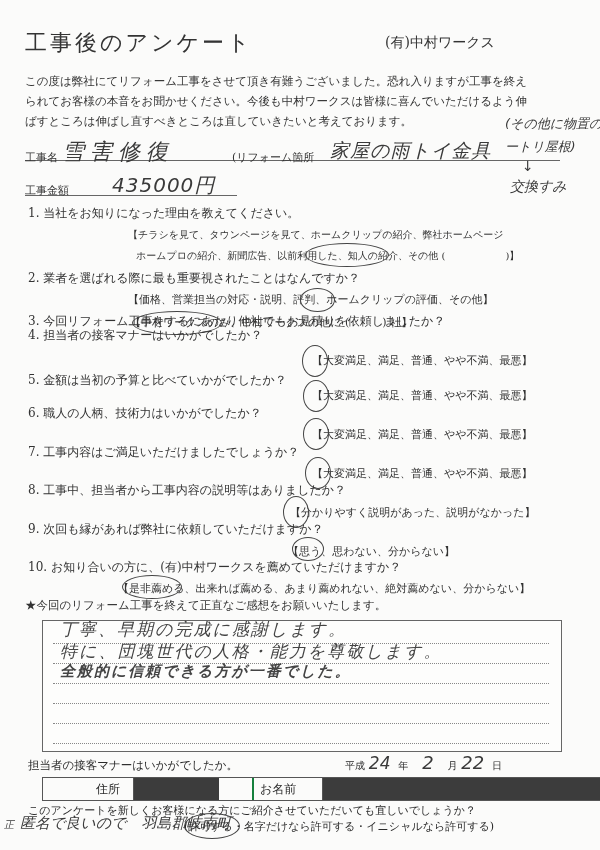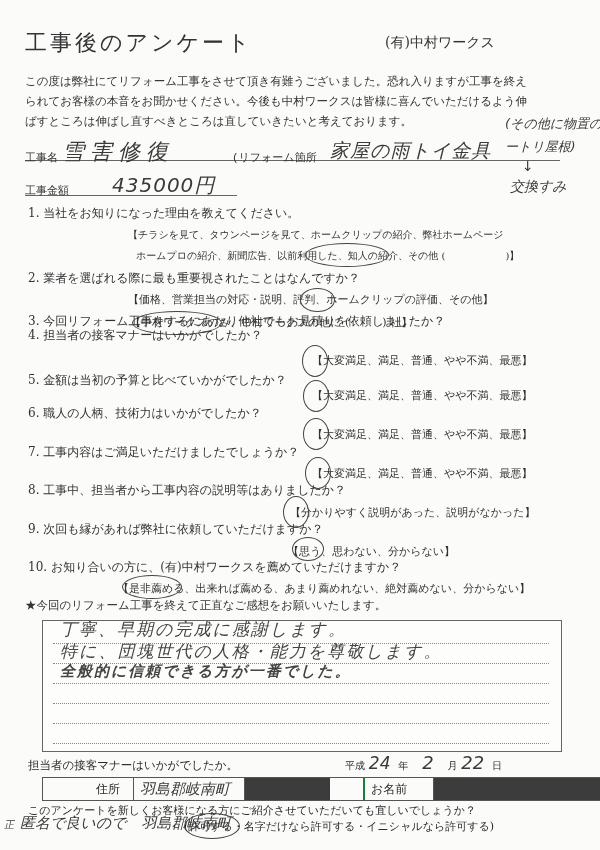--- a/index.html
+++ b/index.html
@@ -47,21 +47,21 @@
 <div class="abs title">工事後のアンケート</div>
 <div class="abs company">(有)中村ワークス</div>
 
 <div class="abs intro" style="top:74px;">この度は弊社にてリフォーム工事をさせて頂き有難うございました。恐れ入りますが工事を終え</div>
 <div class="abs intro" style="top:94px;">られてお客様の本音をお聞かせください。今後も中村ワークスは皆様に喜んでいただけるよう伸</div>
 <div class="abs intro" style="top:114px;">ばすところは伸ばし直すべきところは直していきたいと考えております。</div>
 
 <div class="abs uline" style="left:25px; top:160px; width:535px; height:0;"></div>
 <div class="abs label-small" style="left:25px; top:150px;">工事名</div>
 <div class="abs hand" style="left:62px; top:137px; font-size:22px; letter-spacing:6px;">雪害修復</div>
-<div class="abs label-small" style="left:232px; top:150px;font-family:Liberation Mono, monospace;">(リフォーム箇所</div>
+<div class="abs label-small" style="left:232px; top:150px;">(リフォーム箇所</div>
 <div class="abs hand" style="left:330px; top:138px; font-size:19px; letter-spacing:1px;">家屋の雨トイ金具</div>
 
 <div class="abs hand" style="left:505px; top:115px; font-size:13px;">(その他に物置の</div>
 <div class="abs hand" style="left:505px; top:138px; font-size:13px;">ートリ屋根)</div>
 <div class="abs hand" style="left:522px; top:158px; font-size:14px;">↓</div>
 <div class="abs hand" style="left:510px; top:178px; font-size:14px;">交換すみ</div>
 
 <div class="abs uline" style="left:25px; top:195px; width:212px; height:0;"></div>
 <div class="abs label-small" style="left:25px; top:183px;">工事金額</div>
 <div class="abs hand" style="left:112px; top:172px; font-size:20px; letter-spacing:1px;">435000円</div>
@@ -165,23 +165,20 @@
   <span class="hand" style="font-size:18px; margin-left:10px;">2</span>
   <span style="font-size:10px; margin-left:10px;">月</span>
   <span class="hand" style="font-size:18px;">22</span>
   <span style="font-size:10px; margin-left:4px;">日</span>
 </div>
 
 <div class="addr-table" style="top:777px;">
   <div class="cell" style="width:38px; justify-content:center;">
       <span>住所</span>
     </div>
-  <div class="cell hand" style="width:98px; font-size:15px;">
-      <span>羽島郡岐南町</span>
-    </div>
   <div class="redact" style="width:85px;"></div>
   <div class="cell" style="width:56px; border-left:2px solid #15803d;margin-left:33px;">
       <span>お名前</span>
     </div>
   <div class="redact" style="flex:1;"></div>
 </div>
 
 <div class="abs" style="left:28px; top:803px; font-size:11px;">このアンケートを新しくお客様になる方にご紹介させていただいても宜しいでしょうか？</div>
 <div class="abs hand" style="left:4px; top:818px; font-size:10px;">正</div>
 <div class="abs hand" style="left:20px; top:814px; font-size:15px;">匿名で良いので　羽島郡岐南町</div>

